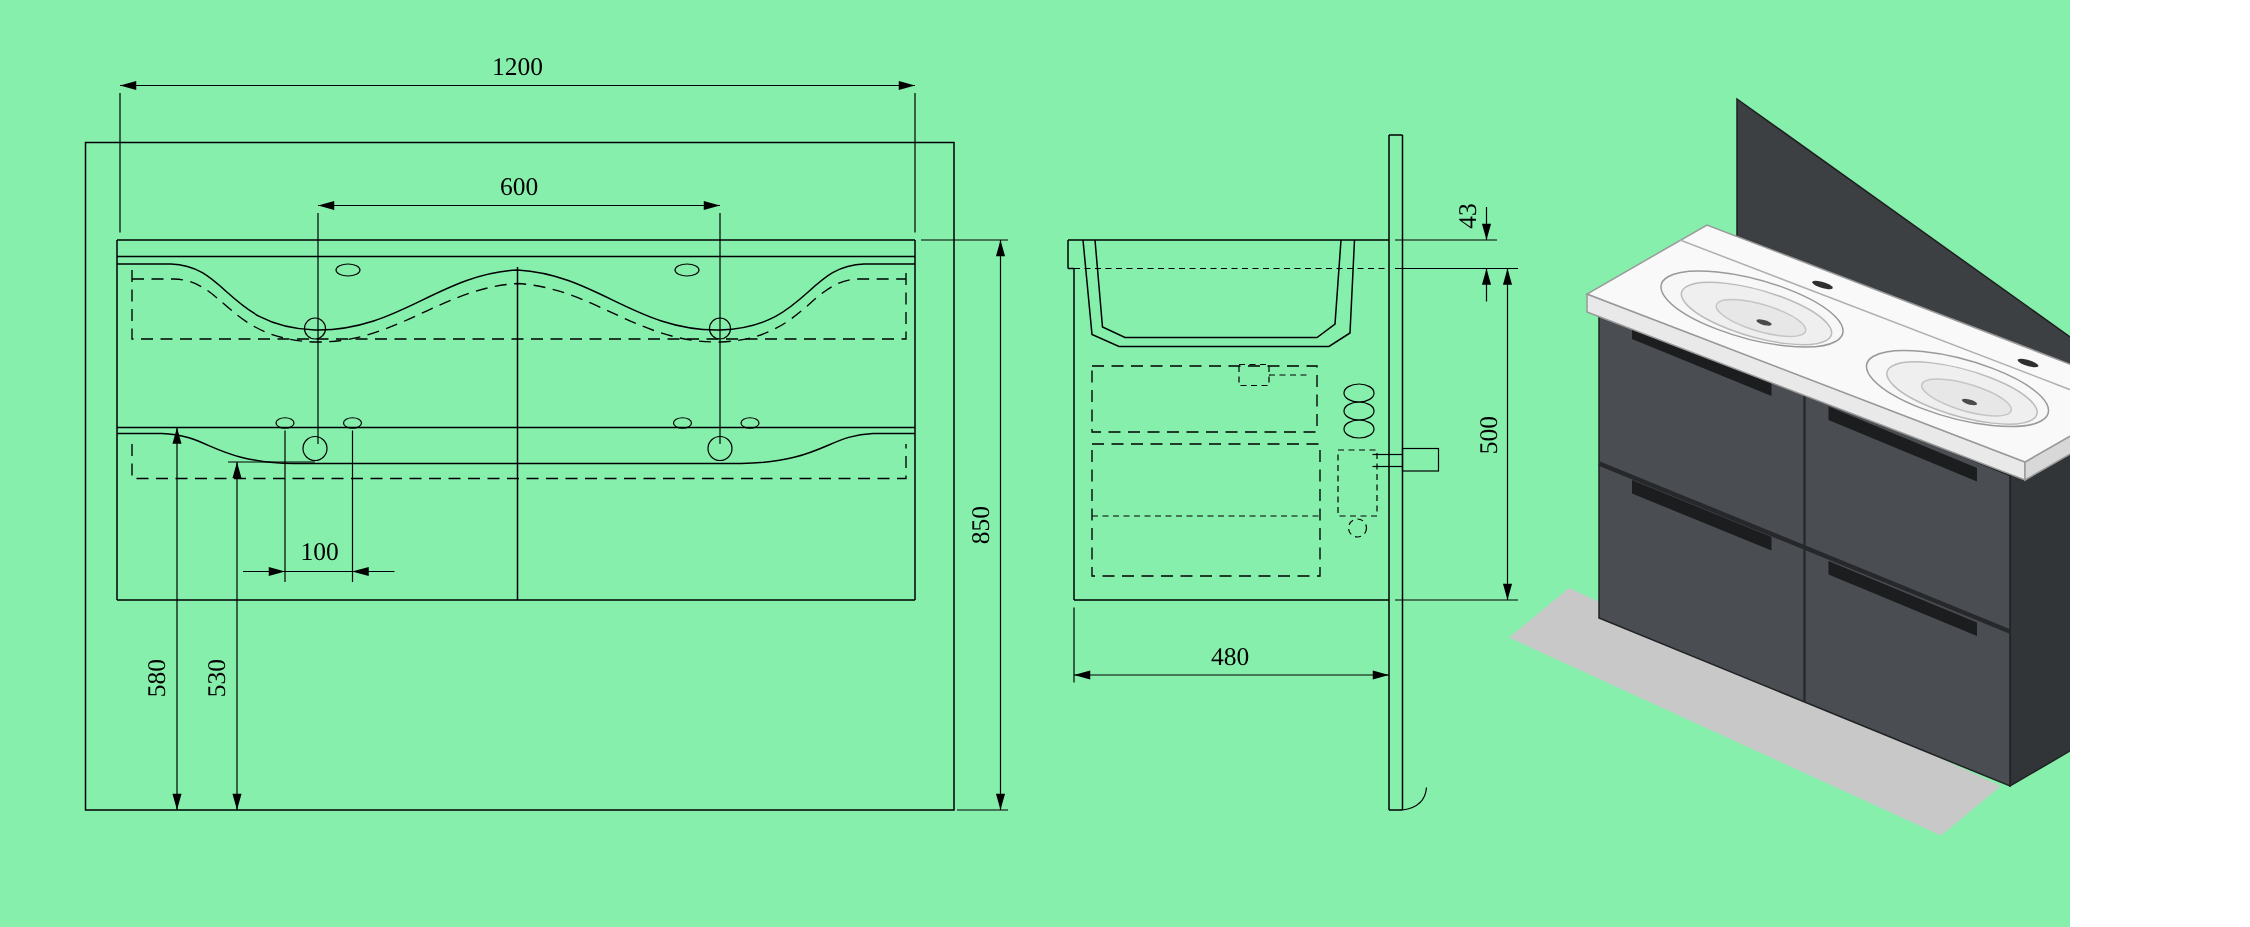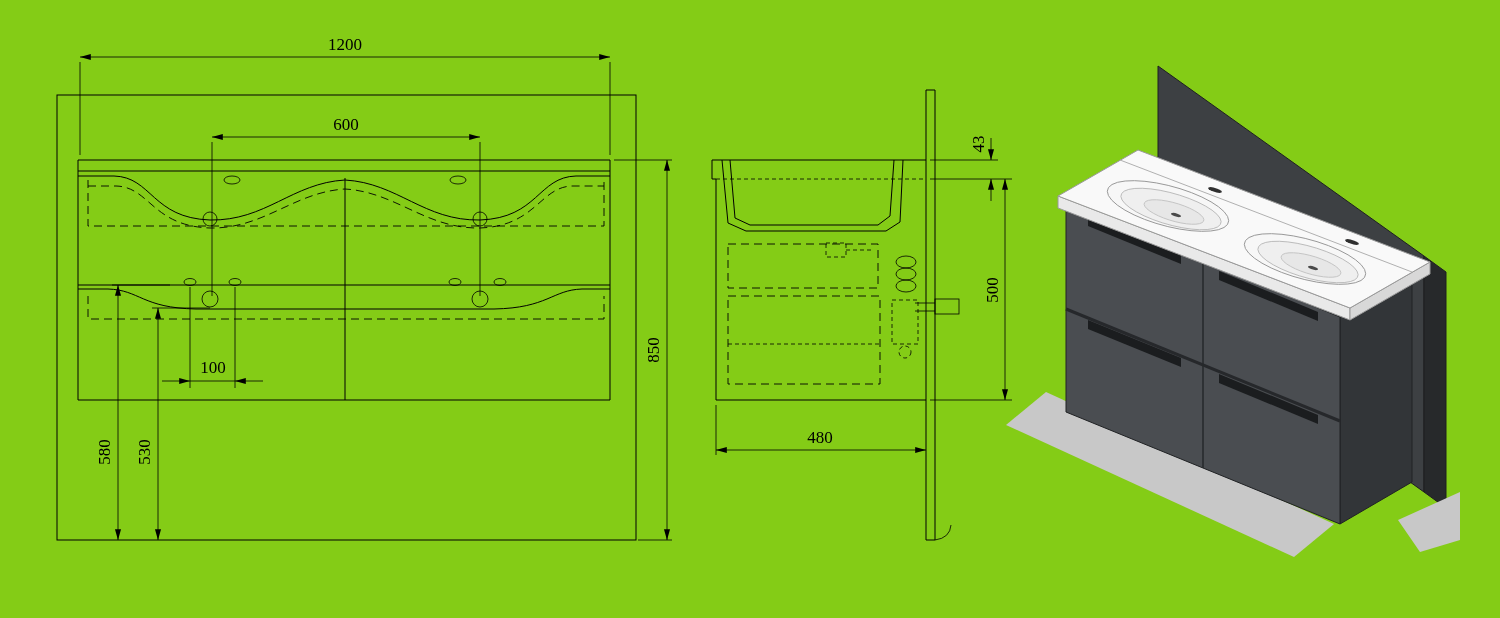--- a/index.html
+++ b/index.html
@@ -1,16 +1,16 @@
 <!DOCTYPE html>
 <html><head>
 <meta charset="utf-8">
 <style>
   html,body{margin:0;padding:0;background:#ffffff}
-  .canvas{position:relative;width:1500px;height:618px;background:#84cc16;overflow:hidden;font-family:"Liberation Serif",serif}
+  .canvas{position:relative;width:1380px;height:618px;background:#86efac;overflow:hidden;font-family:"Liberation Serif",serif}
   svg{display:block}
   .ln{stroke:#000;stroke-width:1;fill:none}
   .thin{stroke:#000;stroke-width:.8;fill:none}
   .dash{stroke:#000;stroke-width:.9;fill:none;stroke-dasharray:8 5}
   .dashs{stroke:#000;stroke-width:.8;fill:none;stroke-dasharray:4 3}
   .dim{stroke:#000;stroke-width:.8;fill:none}
   .dimtext{font-family:"Liberation Serif",serif;font-size:17px;fill:#000}
 </style>
 </head>
 <body>

